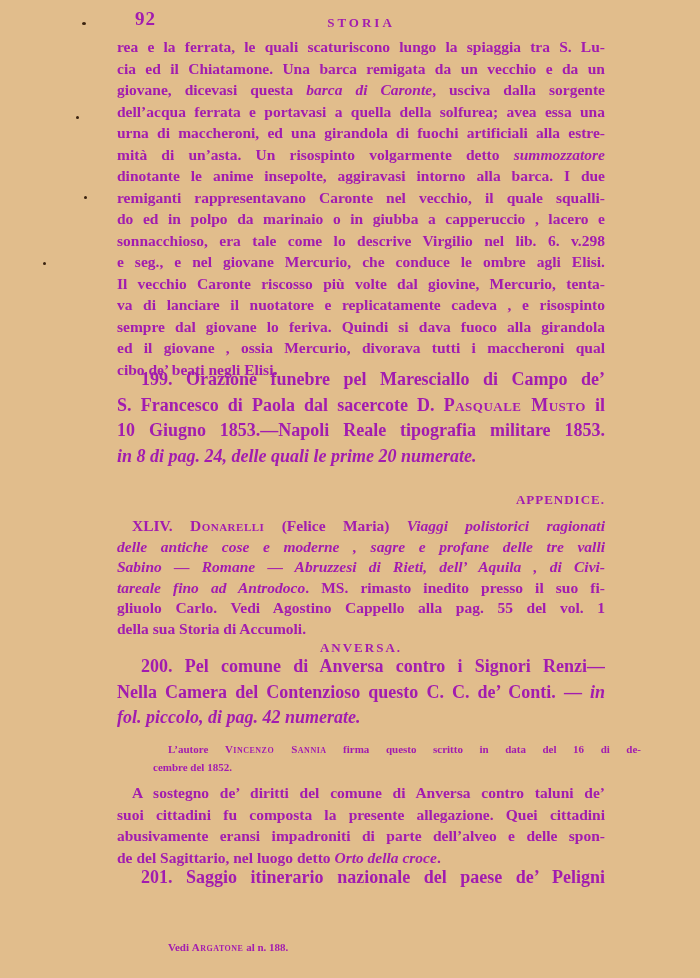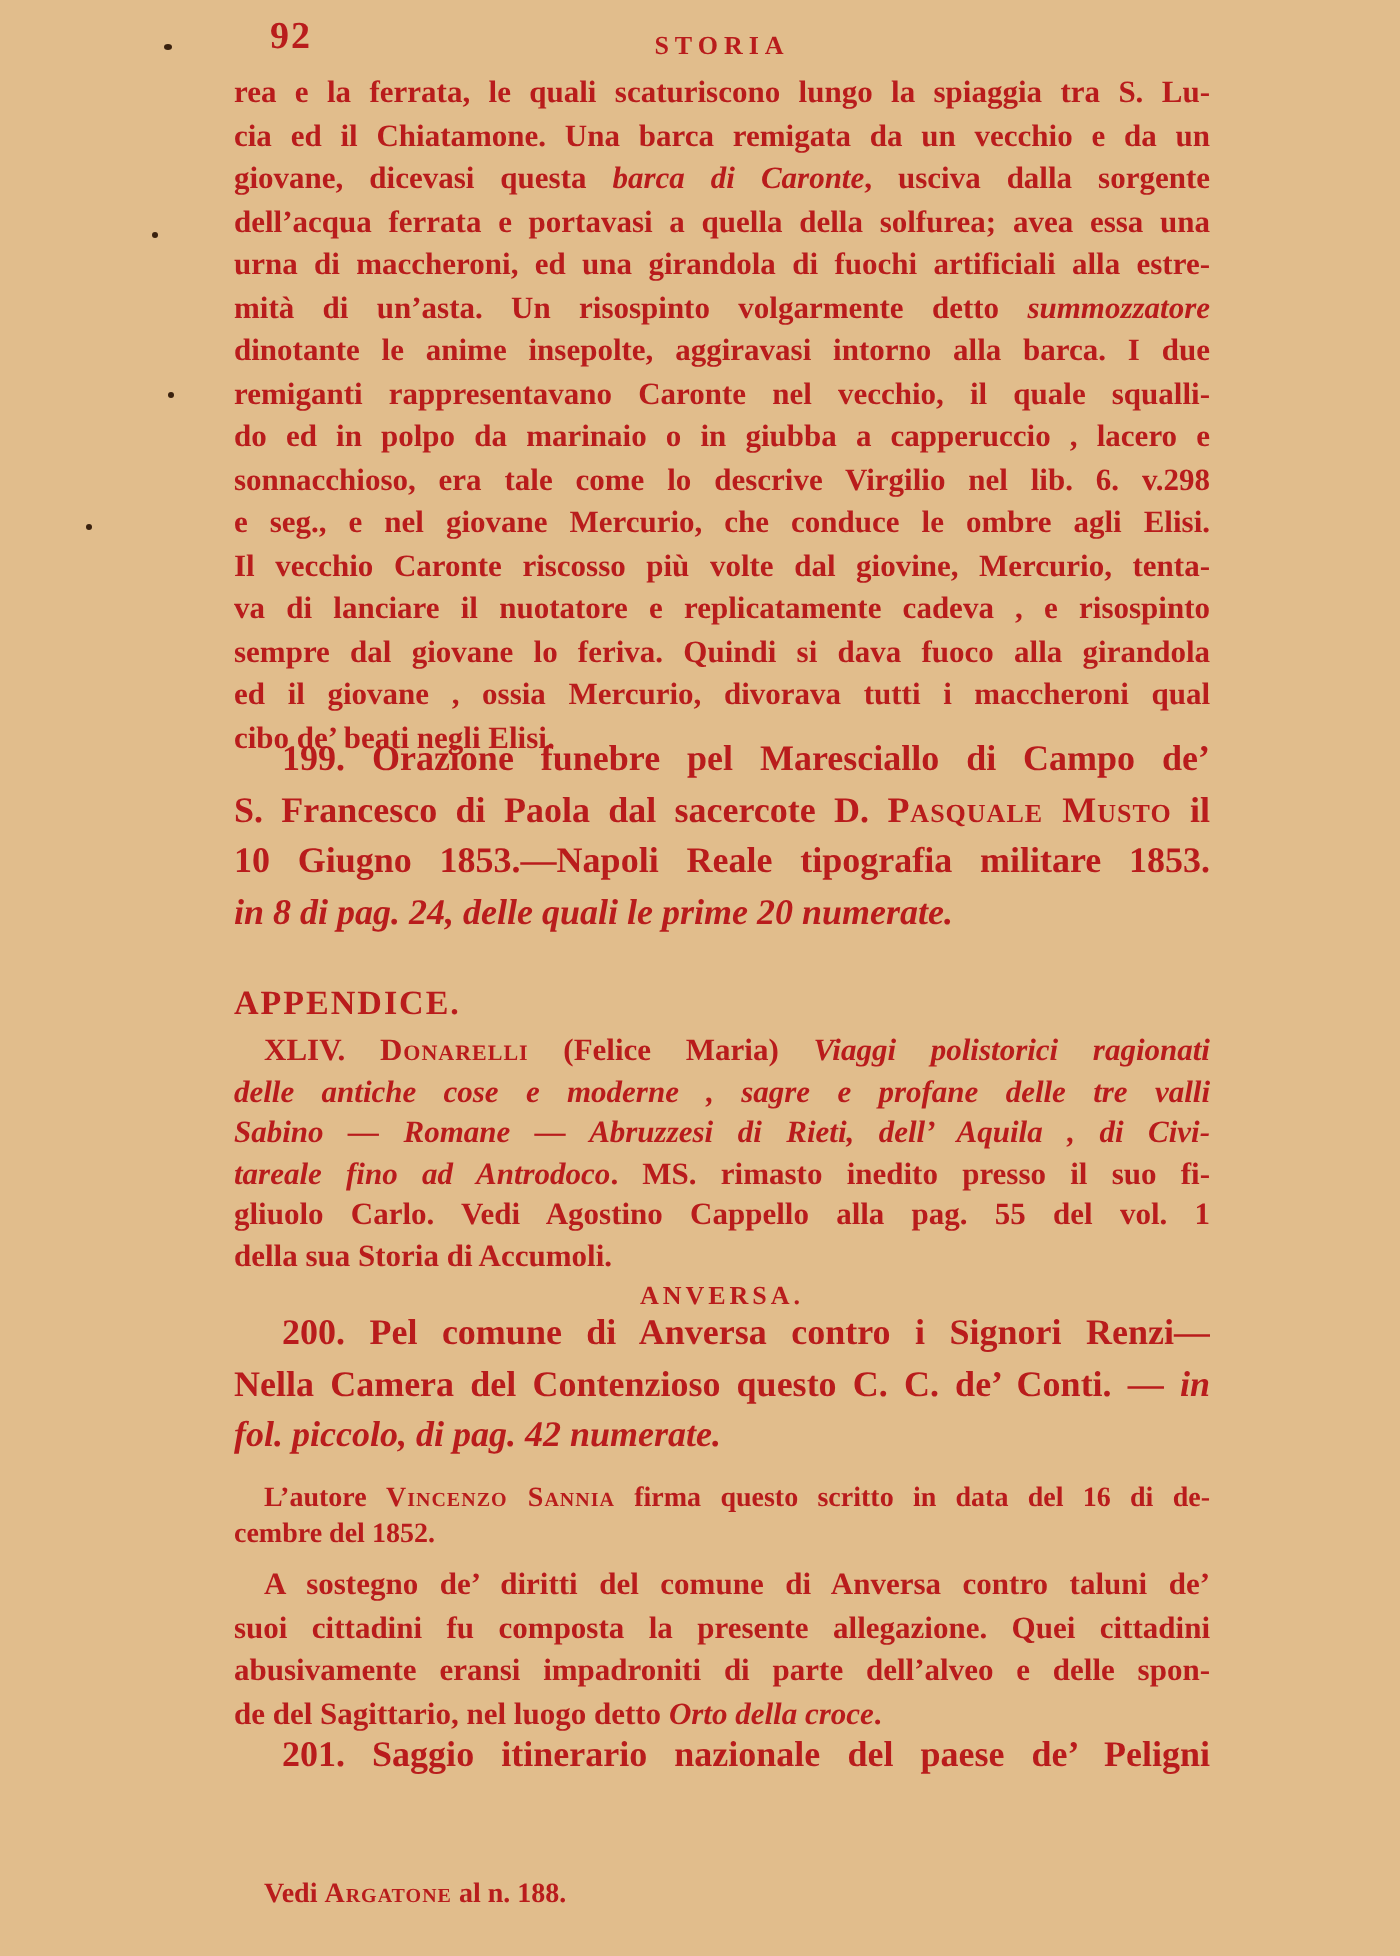--- a/index.html
+++ b/index.html
@@ -4,21 +4,21 @@
 <style>
   html,body{margin:0;padding:0;}
   body{
     width:700px;height:978px;
     font-family:"Liberation Serif","DejaVu Serif",serif;
     -webkit-font-smoothing:antialiased;
   }
   .page{
     position:relative;width:700px;height:978px;
     background:#e1bd8c;
-    color:#b91c1c;
+    color:#a21caf;
     overflow:hidden;
   }
   
   .page-number{
     position:absolute;left:135px;top:8px;
     font-size:19px;font-weight:700;letter-spacing:1px;
   }
   .running-title{
     position:absolute;left:117px;top:15px;width:488px;
     text-align:center;font-size:13px;font-weight:700;letter-spacing:3px;
@@ -36,22 +36,22 @@
   }
   .line.last{text-align-last:left;}
   .line.ind{text-indent:15px;}
   .entry .line.ind{text-indent:24px;}
   .i{font-style:italic;}
   .sc{font-variant:small-caps;letter-spacing:0.5px;}
   
   .body{font-size:15.5px;line-height:21.5px;}
   .entry{font-size:18px;line-height:25.6px;}
   .xliv{font-size:15.5px;line-height:20.5px;}
-  .note{font-size:14px;line-height:17.5px;}
-  .h-appendice{font-size:17px;letter-spacing:1px;text-align:left;}
+  .note{font-size:11px;line-height:17.5px;margin-left:36px;}
+  .h-appendice{font-size:13px;letter-spacing:1px;text-align:right;}
   .h-anversa{font-size:13px;letter-spacing:2px;text-align:center;}
   
   [data-name="paragraph-caronte"]{top:36px;}
   [data-name="entry-199"]{top:367px;}
   [data-name="heading-appendice"]{top:492px;}
   [data-name="entry-xliv"]{top:516px;}
   [data-name="heading-anversa"]{top:640px;}
   [data-name="entry-200"]{top:654px;}
   [data-name="note-sannia"]{top:741px;}
   [data-name="paragraph-anversa-diritti"]{top:782px;}

